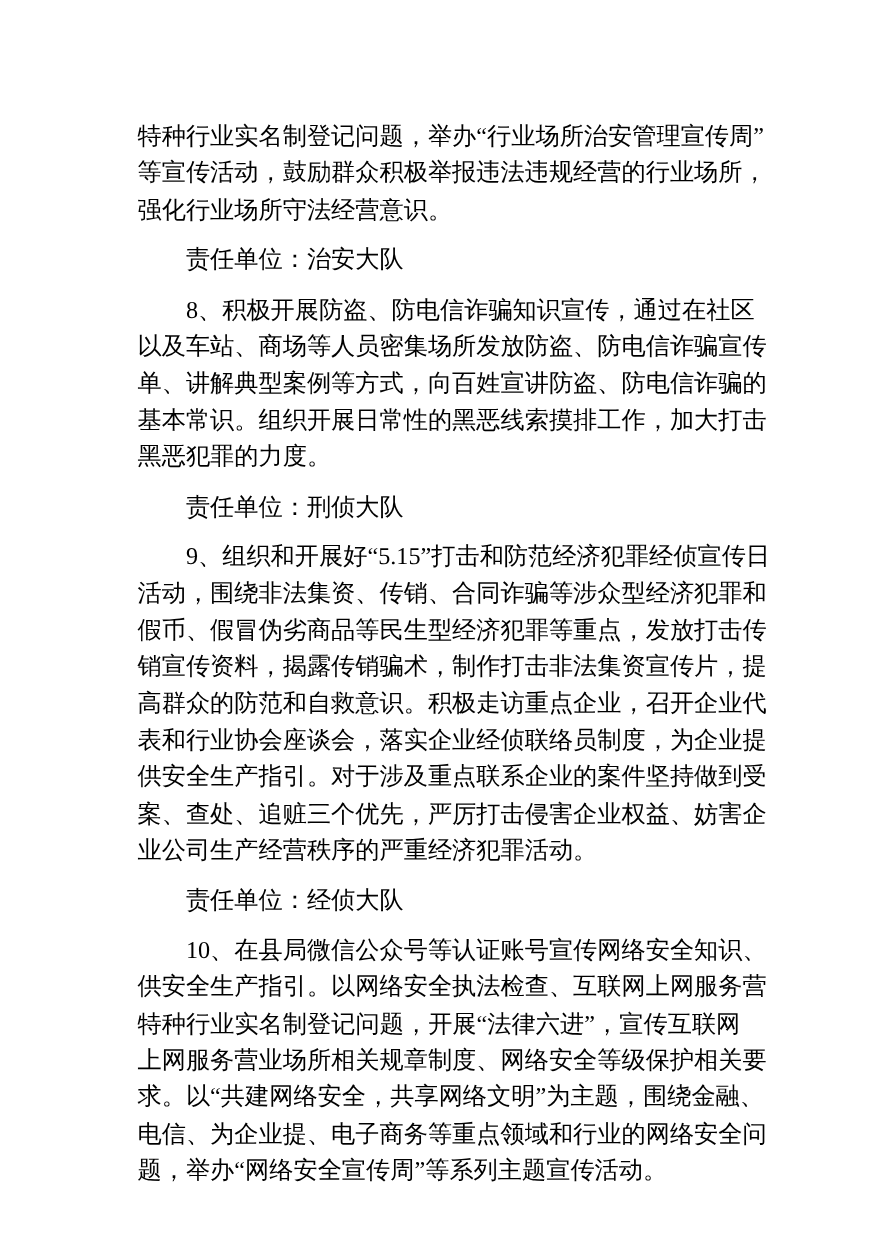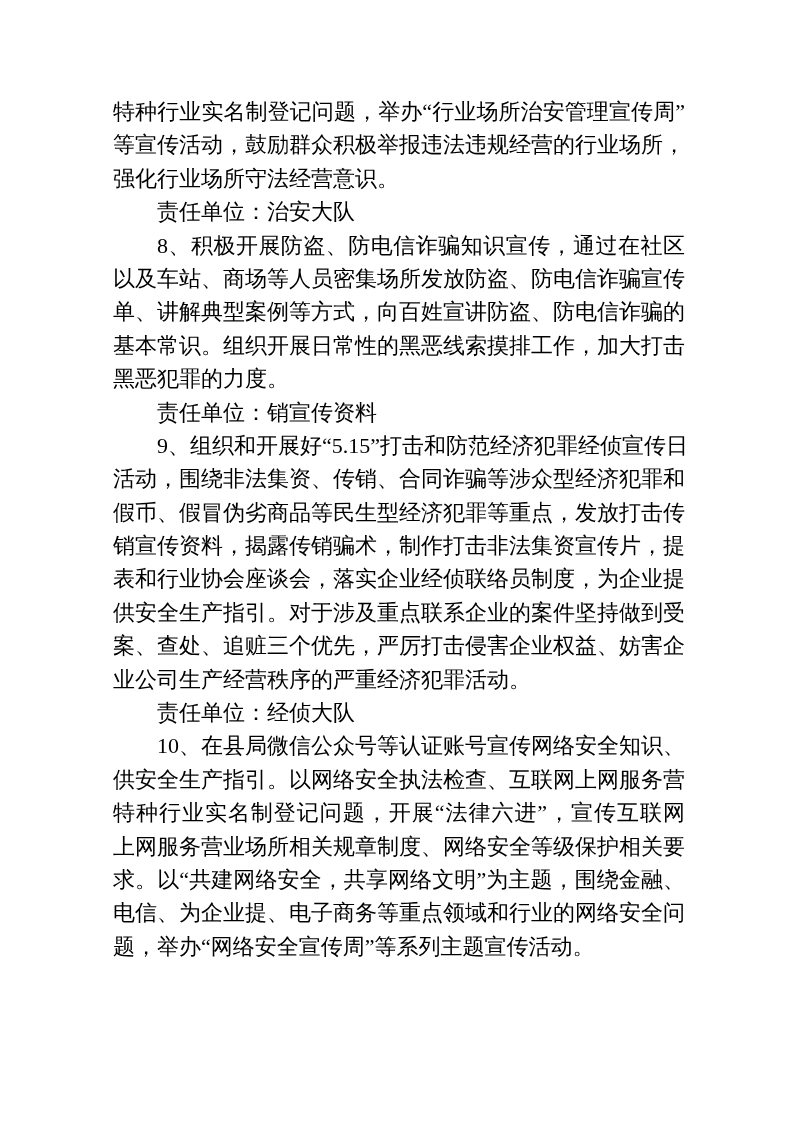--- a/index.html
+++ b/index.html
@@ -16,21 +16,21 @@
     font-family: "Liberation Serif", serif;
   }
   .doc-body {
     position: absolute;
     left: 113px;
     top: 95px;
     width: 572px;
     color: #000000;
   }
   .paragraph {
-    margin: 0;
+    margin: 12px;
     padding: 0;
   }
   .line {
     font-size: 22px;
     line-height: 33.4px;
     height: 33.4px;
     color: #000000;
     text-align: justify;
     text-align-last: justify;
     white-space: nowrap;
@@ -58,27 +58,28 @@
         <div class="line indent last">责任单位：治安大队</div>
       </div>
       <div class="paragraph">
         <div class="line indent">8、积极开展防盗、防电信诈骗知识宣传，通过在社区</div>
         <div class="line">以及车站、商场等人员密集场所发放防盗、防电信诈骗宣传</div>
         <div class="line">单、讲解典型案例等方式，向百姓宣讲防盗、防电信诈骗的</div>
         <div class="line">基本常识。组织开展日常性的黑恶线索摸排工作，加大打击</div>
         <div class="line last">黑恶犯罪的力度。</div>
       </div>
       <div class="paragraph">
-        <div class="line indent last">责任单位：销宣传资料</div>
+        <div class="line indent last">责任单位：刑侦大队</div>
       </div>
       <div class="paragraph">
         <div class="line indent">9、组织和开展好“5.15”打击和防范经济犯罪经侦宣传日</div>
         <div class="line">活动，围绕非法集资、传销、合同诈骗等涉众型经济犯罪和</div>
         <div class="line">假币、假冒伪劣商品等民生型经济犯罪等重点，发放打击传</div>
         <div class="line">销宣传资料，揭露传销骗术，制作打击非法集资宣传片，提</div>
+        <div class="line">高群众的防范和自救意识。积极走访重点企业，召开企业代</div>
         <div class="line">表和行业协会座谈会，落实企业经侦联络员制度，为企业提</div>
         <div class="line">供安全生产指引。对于涉及重点联系企业的案件坚持做到受</div>
         <div class="line">案、查处、追赃三个优先，严厉打击侵害企业权益、妨害企</div>
         <div class="line last">业公司生产经营秩序的严重经济犯罪活动。</div>
       </div>
       <div class="paragraph">
         <div class="line indent last">责任单位：经侦大队</div>
       </div>
       <div class="paragraph">
         <div class="line indent">10、在县局微信公众号等认证账号宣传网络安全知识、</div>

